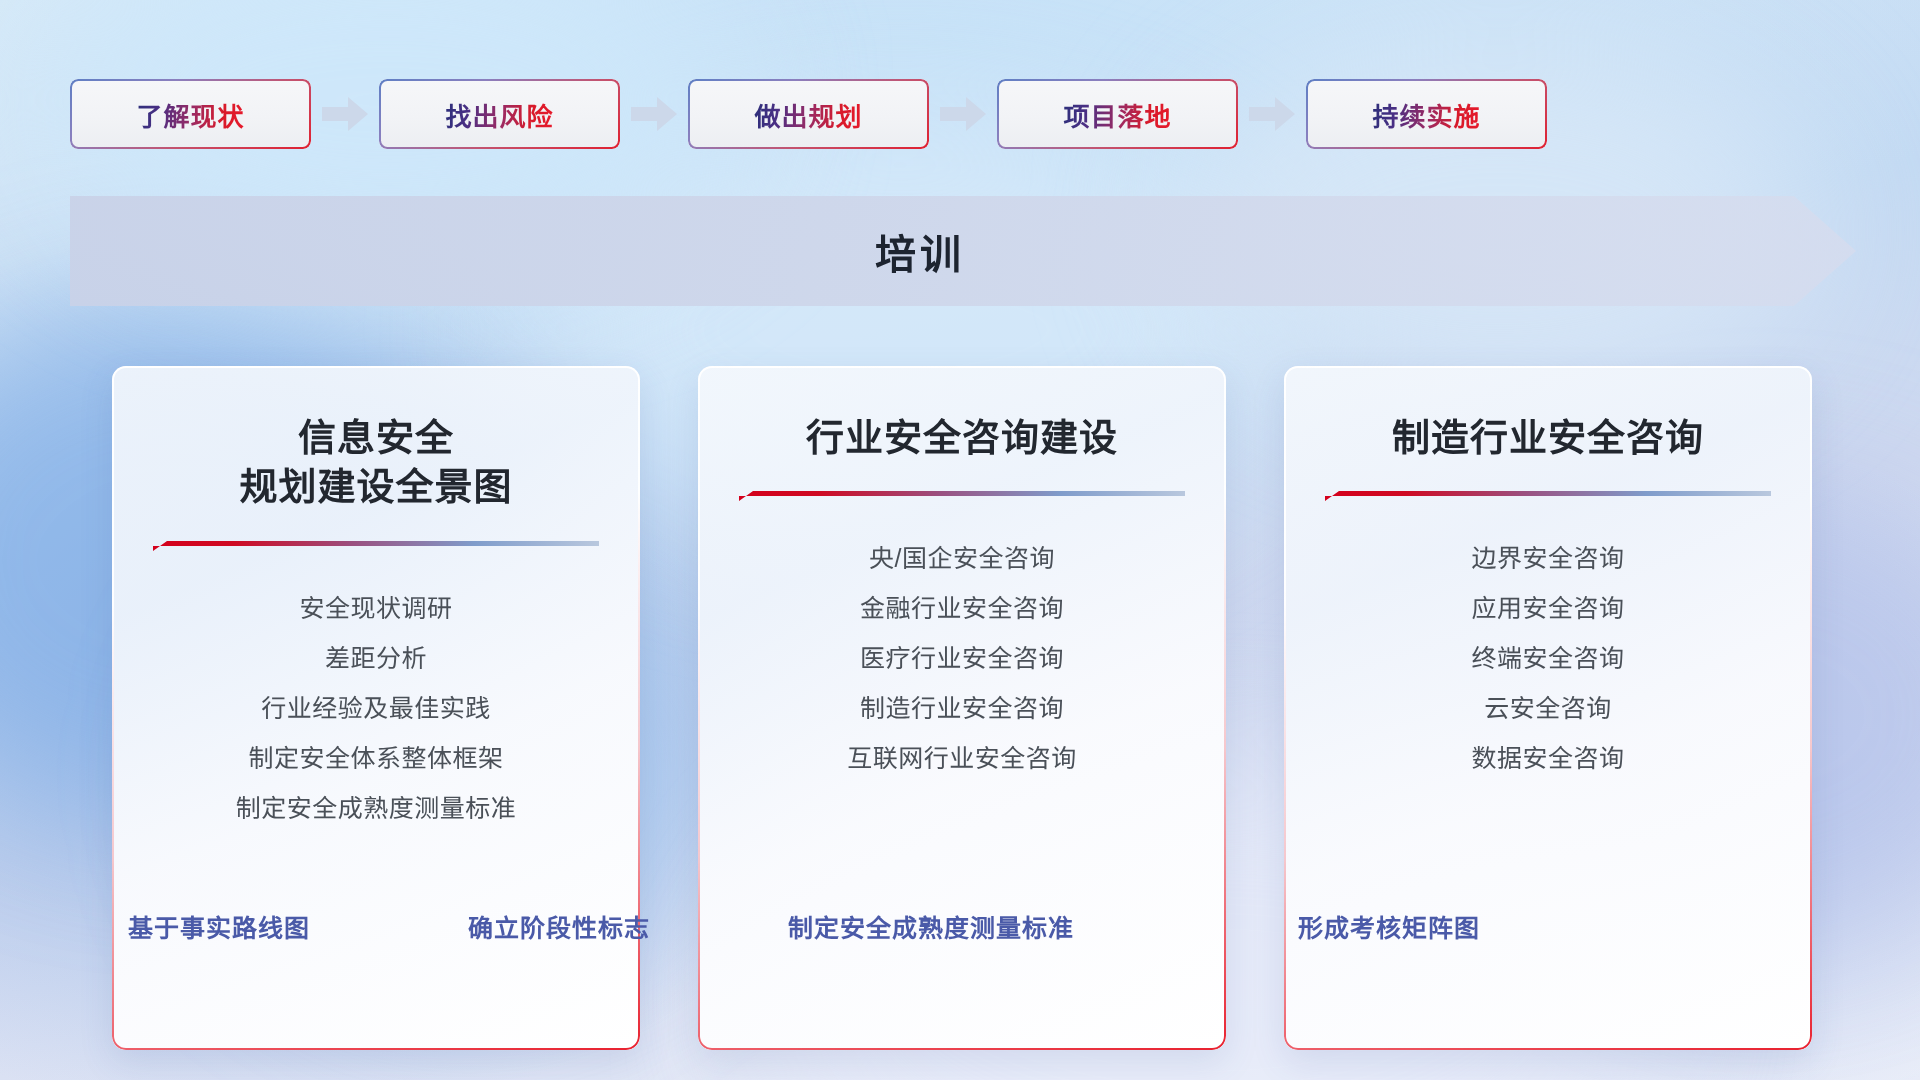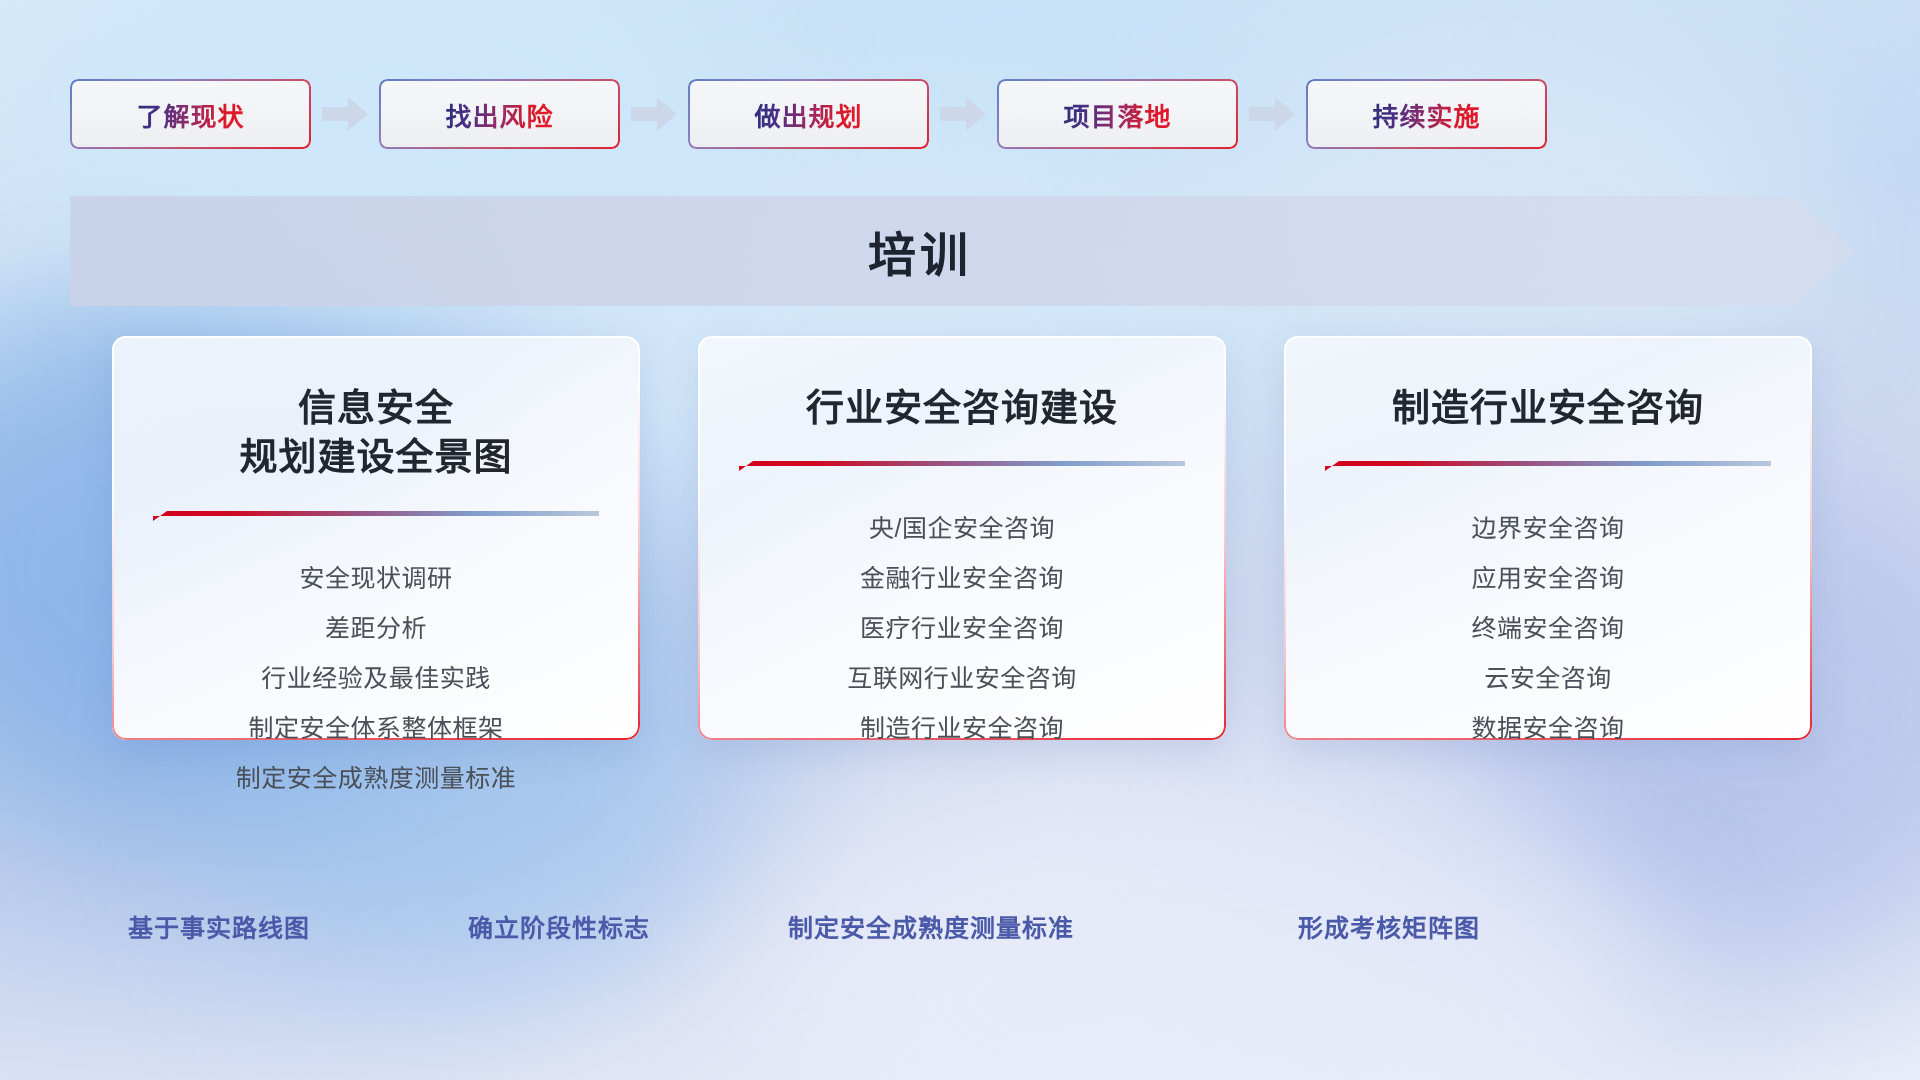--- a/index.html
+++ b/index.html
@@ -102,45 +102,46 @@
   #band svg { position: absolute; inset: 0; width: 100%; height: 100%; }
   #band-label {
     position: absolute;
     left: 0;
     top: 0;
     width: 1700px;
     height: 110px;
     display: flex;
     align-items: center;
     justify-content: center;
-    font-size: 48px;
+    font-size: 41px;
     font-weight: 700;
     color: #1d2430;
     letter-spacing: 4px;
   }
 
   
   #cards {
     position: absolute;
     left: 112px;
     top: 336px;
     width: 1700px;
     height: 540px;
     display: flex;
     justify-content: space-between;
   }
   .card {
     position: relative;
     width: 528px;
-    height: 404px;
+    height: 684px;
     border-radius: 14px;
     background: linear-gradient(157deg, rgba(246,249,253,0.88) 0%, rgba(240,245,252,0.93) 28%, rgba(250,251,254,0.97) 58%, #ffffff 100%);
     box-shadow: 0 12px 34px rgba(63,96,160,0.13);
     box-sizing: border-box;
     overflow: visible;
+    margin-top: 30px;
   }
   .card::before {
     content: "";
     position: absolute;
     inset: 0;
     border-radius: 14px;
     padding: 2px;
     background: linear-gradient(168deg, rgba(255,255,255,0.98) 0%, rgba(255,255,255,0.92) 30%, rgba(244,190,196,0.85) 62%, #e8212f 100%);
     -webkit-mask: linear-gradient(#000 0 0) content-box, linear-gradient(#000 0 0);
     -webkit-mask-composite: xor;
@@ -312,22 +313,22 @@
               <stop offset="100%" stop-color="#b9c8de"></stop>
             </linearGradient>
           </defs>
           <path d="M0 12 L14 2 H446 V7 H0 Z" fill="url(#divGrad1)"></path>
         </svg>
       </div>
       <ul class="card-list">
         <li>央/国企安全咨询</li>
         <li>金融行业安全咨询</li>
         <li>医疗行业安全咨询</li>
+        <li>制造行业安全咨询</li>
         <li>互联网行业安全咨询</li>
-        <li>制造行业安全咨询</li>
       </ul>
     </div>
 
     <div class="card">
       <h2 class="card-title">制造行业安全咨询</h2>
       <div class="card-divider">
         <svg viewBox="0 0 446 14" preserveAspectRatio="none" aria-hidden="true">
           <defs>
             <linearGradient id="divGrad2" x1="0" y1="0" x2="1" y2="0">
               <stop offset="0%" stop-color="#d4001c"></stop>

